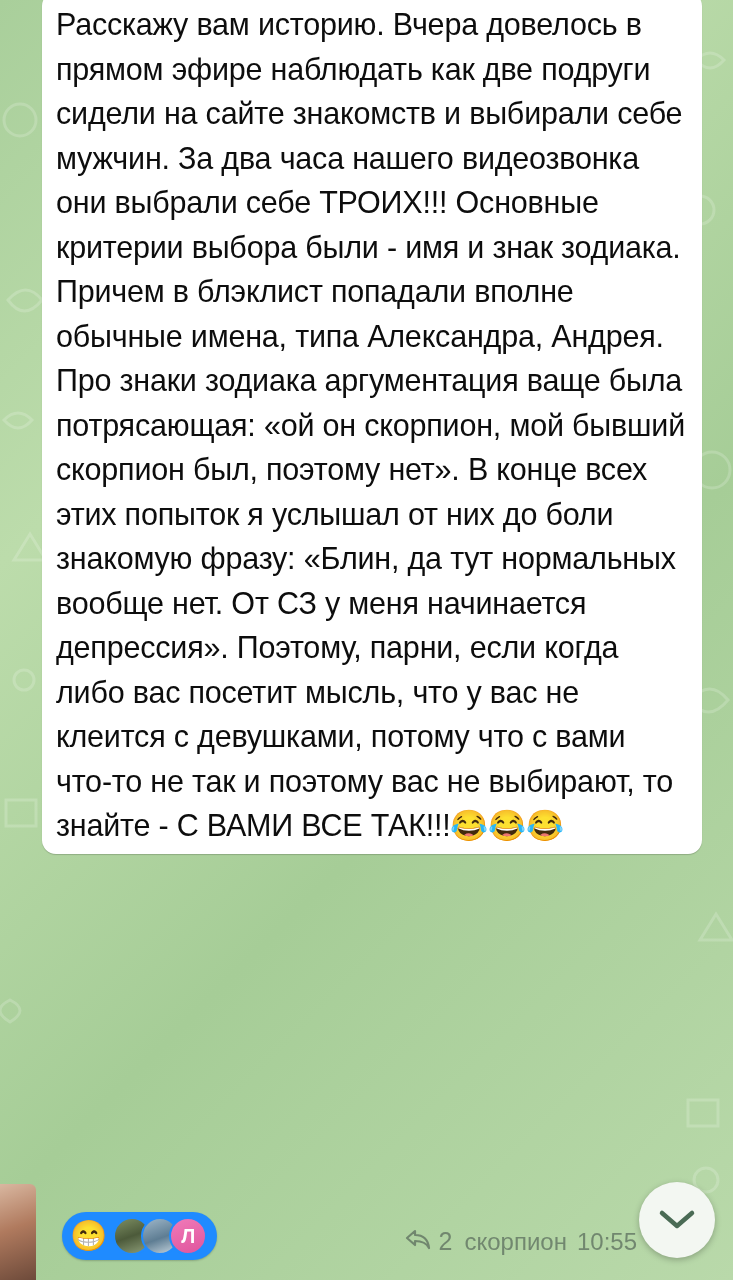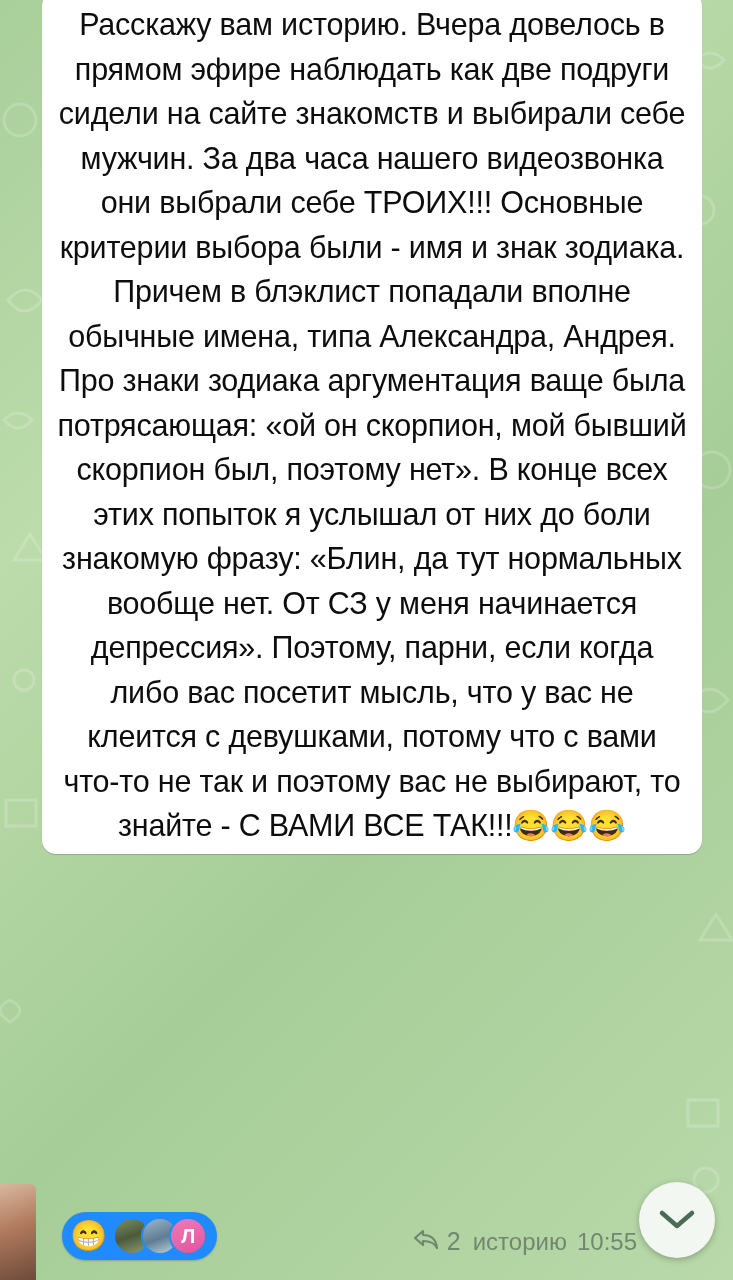--- a/index.html
+++ b/index.html
@@ -43,21 +43,20 @@
     box-sizing: border-box;
   }
   .msg-text {
     font-size: 30.5px;
     line-height: 44.5px;
     color: #0d0d0d;
     letter-spacing: -0.2px;
     white-space: pre-wrap;
     word-wrap: break-word;
     margin: 0;
-    text-align: center;
   }
   
   .reactions {
     position: absolute;
     left: 62px;
     bottom: 20px;
     height: 48px;
     display: flex;
     align-items: center;
     background: #1f8bff;
@@ -185,21 +184,21 @@
     </span>
   </div>
 
   <div class="meta">
     <span class="reply-icon">
       <svg width="26" height="22" viewBox="0 0 26 22">
         <path d="M10 3 L2 10 L10 17 L10 13 C18 13 22 16 24 20 C23 11 18 7 10 7 Z" fill="none" stroke="#667a66" stroke-width="2.2" stroke-linejoin="round"></path>
       </svg>
     </span>
     <span class="reply-count">2</span>
-    <span class="edited">историю</span>
+    <span class="edited">скорпион</span>
     <span class="time">10:55</span>
   </div>
 
   <div class="scroll-btn">
     <svg width="40" height="26" viewBox="0 0 40 26">
       <path d="M5 6 L20 19 L35 6" fill="none" stroke="#4a6b55" stroke-width="4.5" stroke-linecap="round" stroke-linejoin="round"></path>
     </svg>
   </div>
 
   <div class="corner-thumb"></div>

